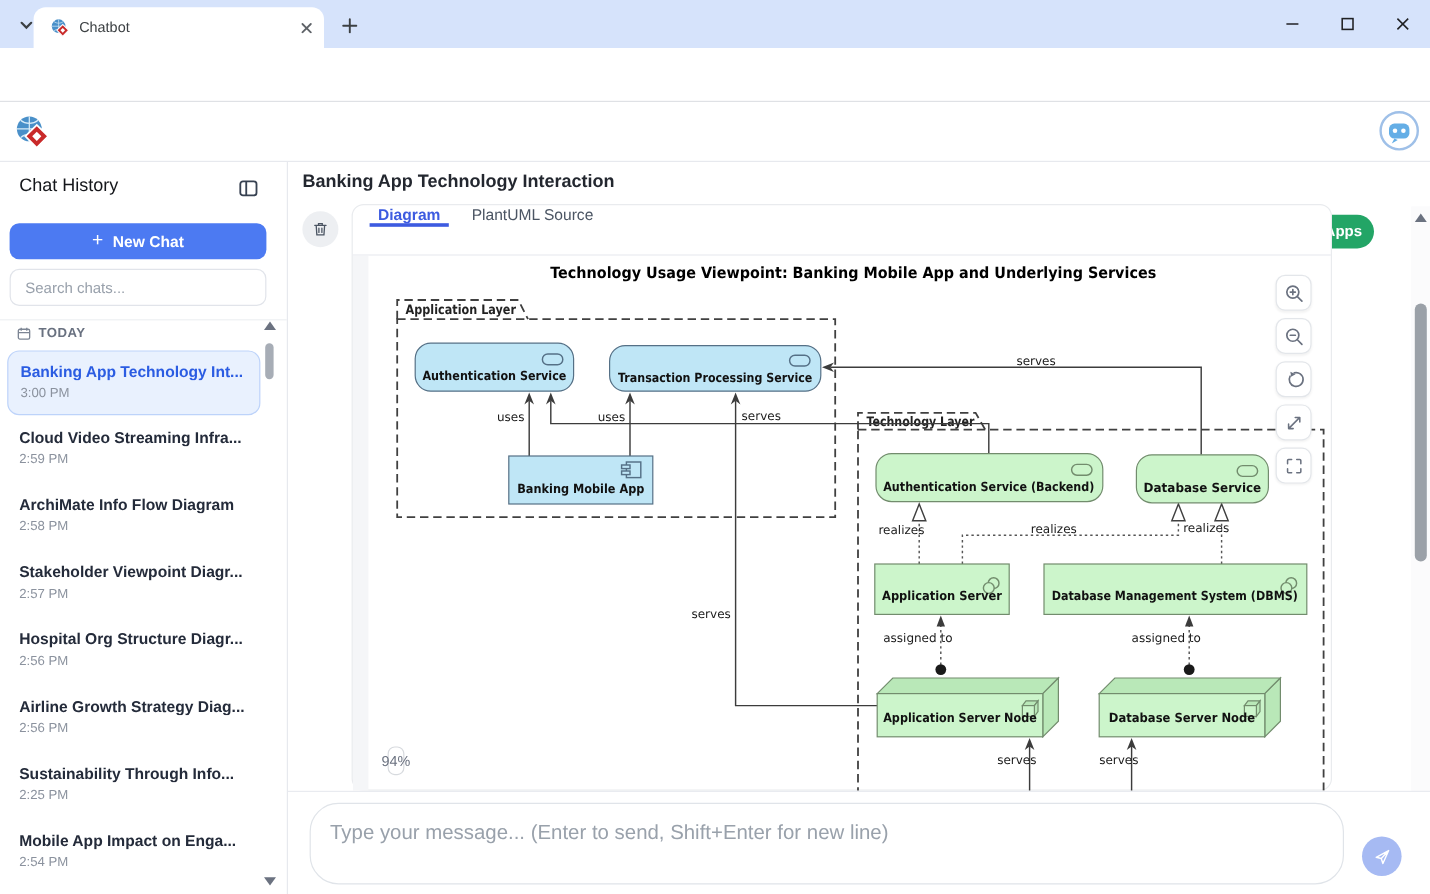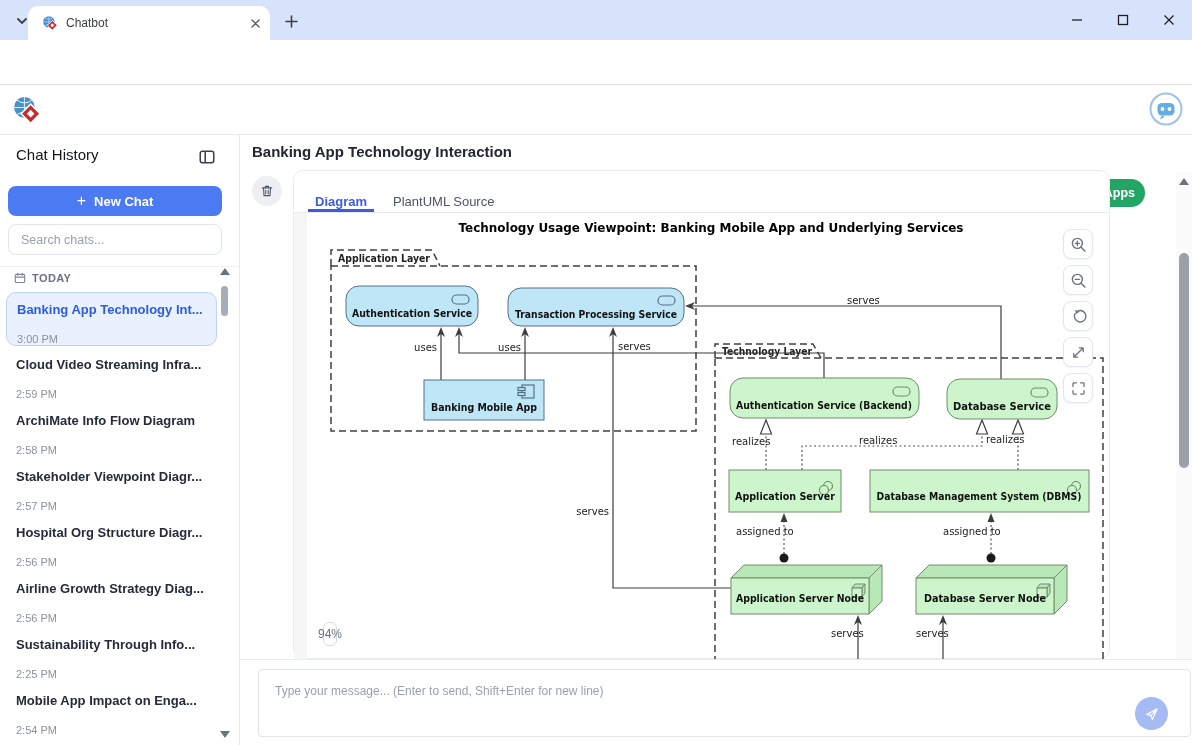--- a/index.html
+++ b/index.html
@@ -47,44 +47,44 @@
   .new-chat .plus{font-size:16px;font-weight:400}
   .search-input{left:8px;top:89px;width:214px;height:31px;border-radius:8px;border:1px solid #e1e4ea;font-size:12.5px;padding:0 12px;color:#394150;font-family:"Liberation Sans",sans-serif;outline:none}
   .search-input::placeholder{color:#98a0ab}
   .sb-divider{left:0;top:131px;width:239px;height:1px;background:#eef0f3}
   .today-row{left:14px;top:137px;display:flex;align-items:center;gap:6px}
   .today-label{font-size:11px;font-weight:bold;color:#697180;letter-spacing:.4px}
   .chat-item{position:absolute;left:6px;width:211px;height:54px;border-radius:10px;padding:9px 10px;cursor:pointer}
   .chat-item.sel{background:var(--selected-chat-bg);border:1px solid var(--selected-chat-border)}
   .ci-title{font-size:13px;font-weight:700;color:#242b3a;white-space:nowrap;overflow:hidden}
   .chat-item.sel .ci-title{color:var(--selected-chat-text)}
-  .ci-time{font-size:11px;color:#8b929e;margin-top:16px}
+  .ci-time{font-size:11px;color:#8b929e;margin-top:5px}
   .tri-up{width:0;height:0;border-left:5px solid transparent;border-right:5px solid transparent;border-bottom:7px solid #6b7280}
   .tri-down{width:0;height:0;border-left:5px solid transparent;border-right:5px solid transparent;border-top:7px solid #6b7280}
   .sb-thumb{left:221px;top:151px;width:7px;height:30px;border-radius:3.5px;background:#a7adb6}
 
   
   .page-title{left:252px;top:143px;font-size:15px;font-weight:600;color:#23272f}
   .msg-delete{left:252px;top:176px;width:30px;height:30px;border-radius:50%;background:#edeff2;display:flex;align-items:center;justify-content:center;cursor:pointer}
 
   .panel{left:293px;top:170px;width:817px;height:489px;background:#fff;border:1px solid #e9ebee;border-radius:10px}
-  .panel-header{position:absolute;left:0;top:0;width:100%;height:42px;border-bottom:1px solid #e9ebf0;display:flex;align-items:flex-end;padding-left:14px;gap:12px}
+  .panel-header{position:absolute;left:0;top:0;width:100%;height:42px;border-bottom:1px solid #e9ebf0;display:flex;align-items:flex-start;padding-left:14px;gap:12px}
   .ptab{font-size:13px;color:#4b5563;display:flex;align-items:center;padding:0 7px;border-bottom:3px solid transparent;cursor:pointer}
   .ptab.active{color:var(--tab-active-blue);border-bottom-color:var(--tab-active-blue);font-weight:600}
   .diagram-svg{position:absolute;left:0;top:42px}
   .zoombtn{position:absolute;left:769px;width:30px;height:30px;border:1px solid #e3e6ea;border-radius:8px;background:#fff;box-shadow:0 1px 2px rgba(0,0,0,.05);display:flex;align-items:center;justify-content:center;cursor:pointer}
   .zoom-badge{position:absolute;left:29px;top:451px;width:14px;height:24px;border:1px solid #d7dade;border-radius:6px;background:#fff;font-size:12px;color:#6b7280;display:flex;align-items:center;justify-content:center}
 
   
   .page-scroll{left:1176px;top:172px;width:16px;height:487px;background:#fbfbfc}
   .ps-thumb{position:absolute;left:3px;top:81px;width:10px;height:215px;border-radius:5px;background:#9ba1a8}
 
   
   .composer{left:240px;top:659px;width:952px;height:86px;background:#fff;border-top:1px solid #e9ebf0}
-  .composer textarea{position:absolute;left:18px;top:9px;width:933px;height:68px;border:1px solid #e0e4e9;border-radius:4px;padding:14px 16px;font-size:12px;color:#202124;font-family:"Liberation Sans",sans-serif;resize:none;outline:none}
+  .composer textarea{position:absolute;left:18px;top:9px;width:862px;height:68px;border:1px solid #e0e4e9;border-radius:24px;padding:14px 16px;font-size:17px;color:#202124;font-family:"Liberation Sans",sans-serif;resize:none;outline:none}
   .composer textarea::placeholder{color:#99a1ab}
   .send-btn{position:absolute;left:895px;top:37px;width:33px;height:33px;border-radius:50%;background:var(--send-button-blue);display:flex;align-items:center;justify-content:center;cursor:pointer}
 
   
   .app-box{fill:var(--app-element-fill);stroke:var(--app-element-stroke);stroke-width:1}
   .tech-box{fill:var(--tech-element-fill);stroke:var(--tech-element-stroke);stroke-width:1}
   .tech-face{fill:#b9e8b8;stroke:var(--tech-element-stroke);stroke-width:1}
   .icon-stroke-b{fill:none;stroke:var(--app-element-stroke);stroke-width:1.2}
   .icon-stroke-g{fill:none;stroke:var(--tech-element-stroke);stroke-width:1.2}
   .rel{fill:none;stroke:var(--diagram-line);stroke-width:1.2}

